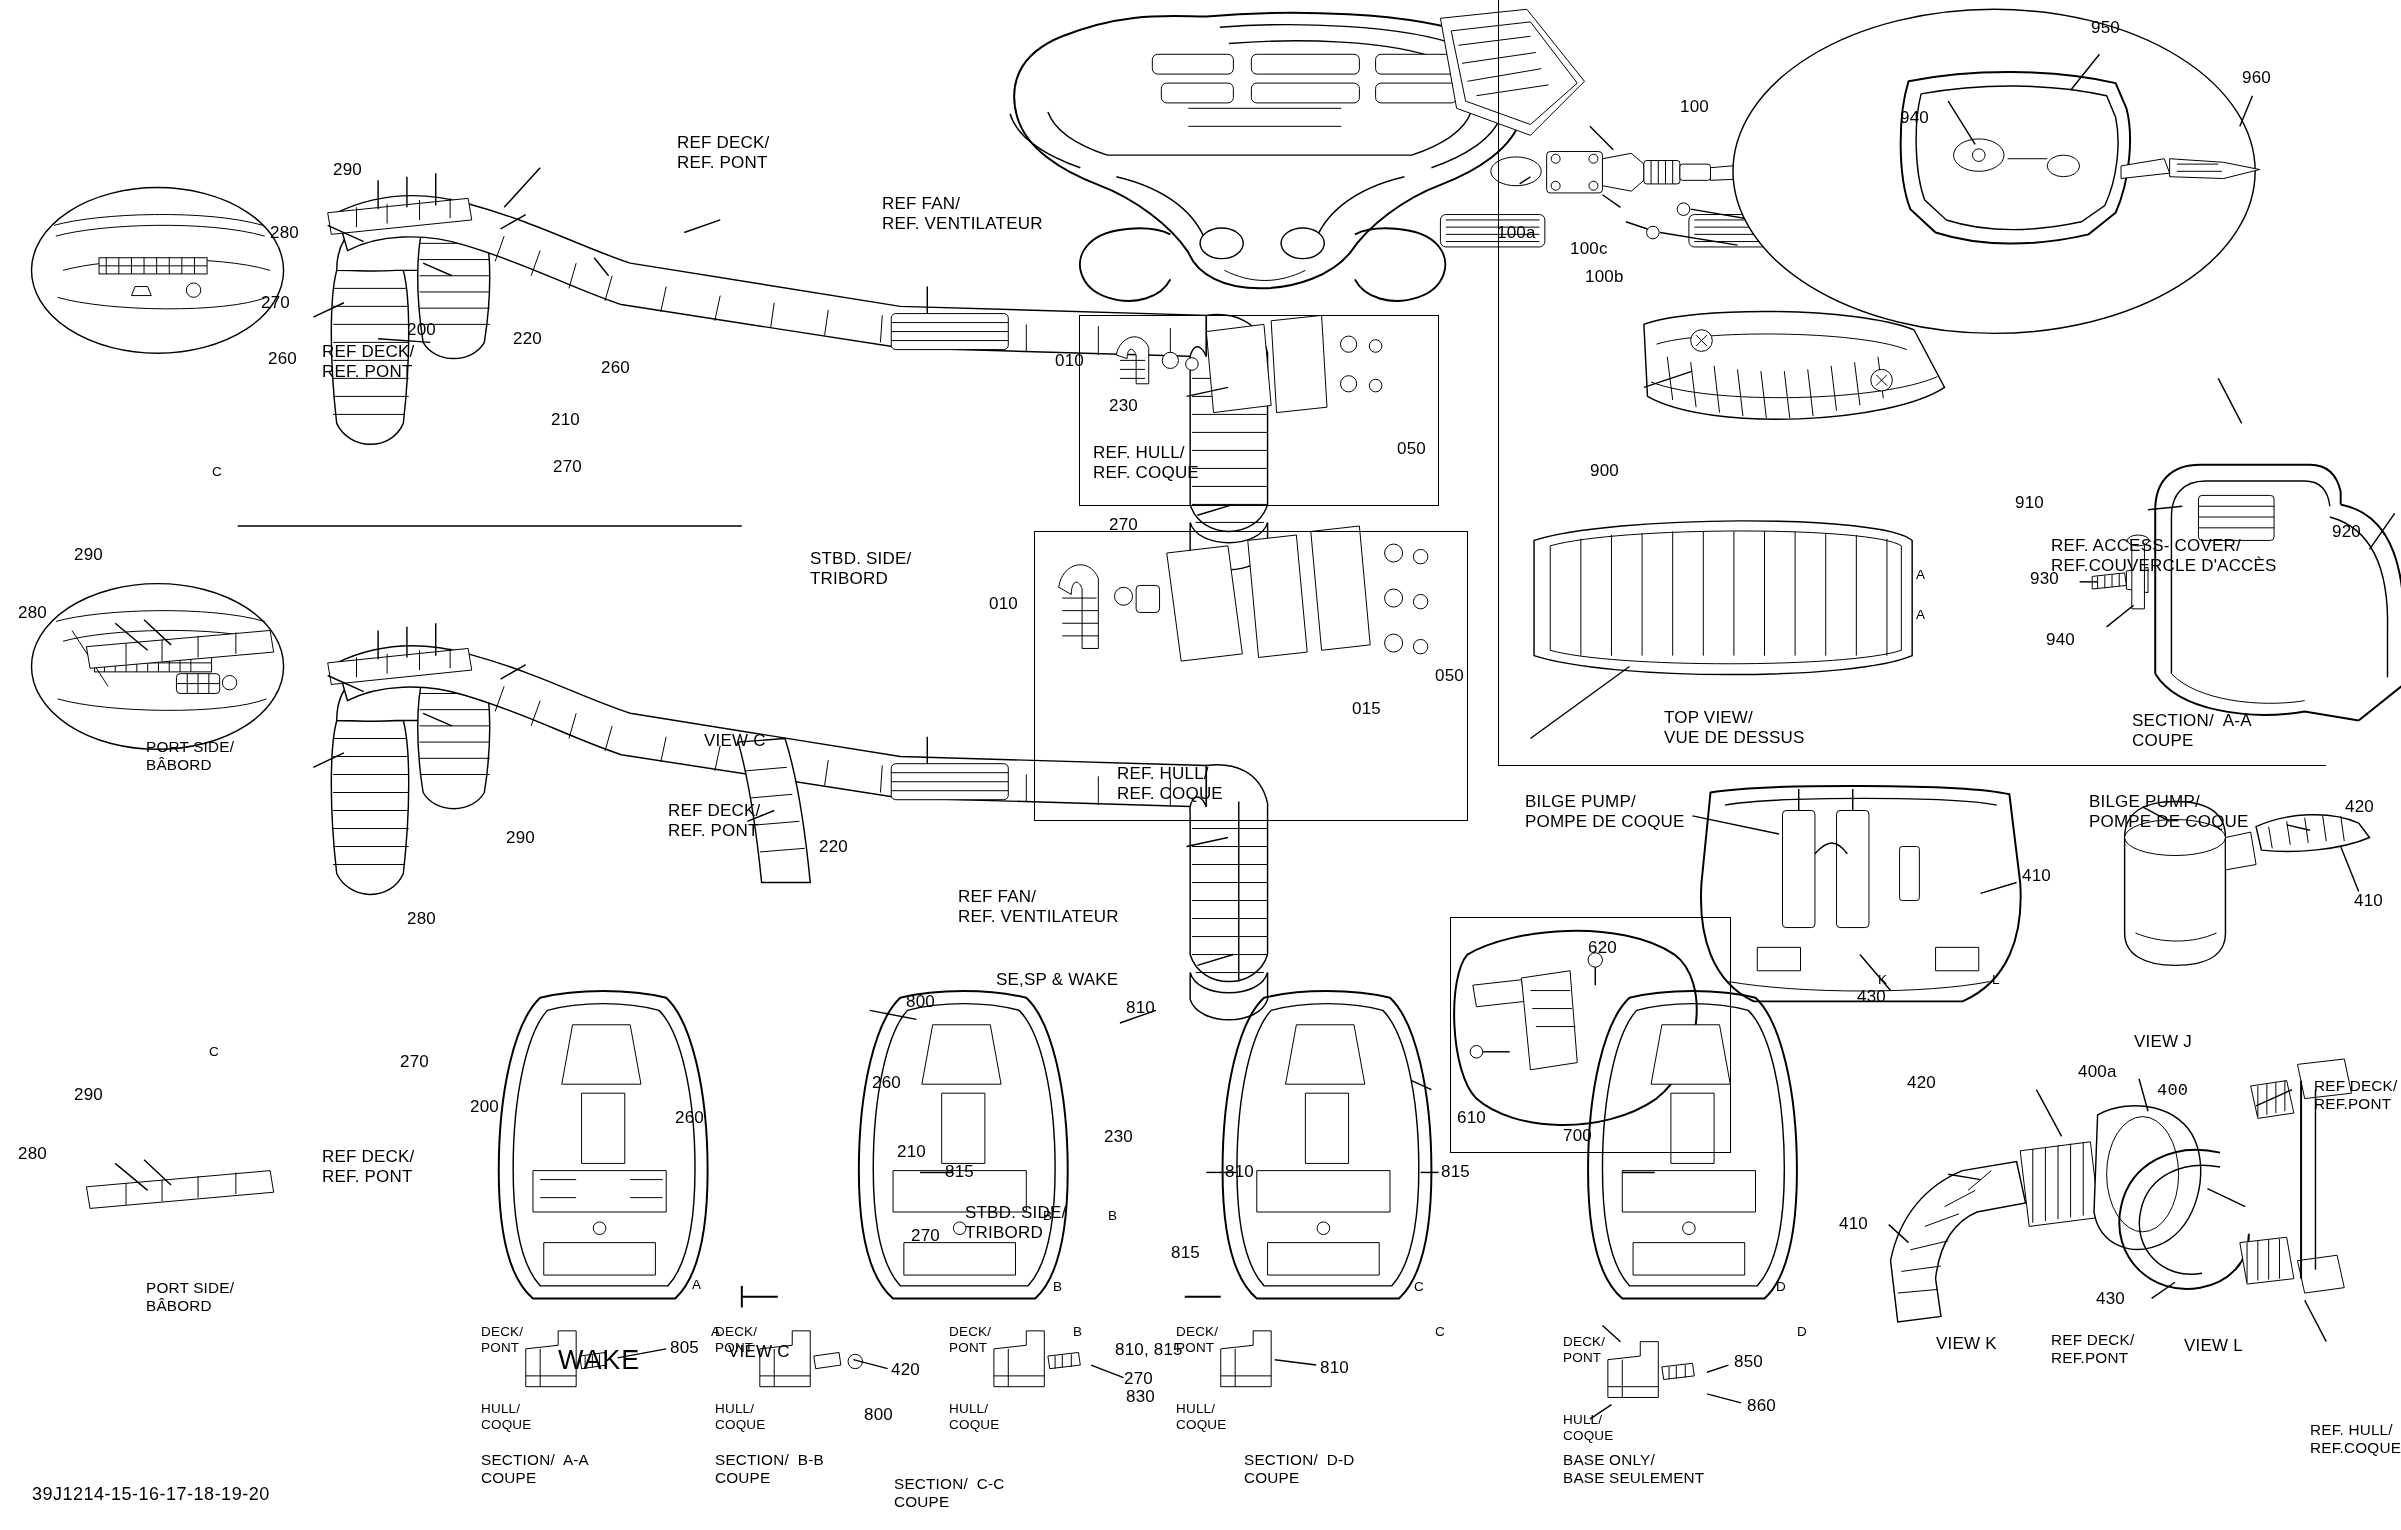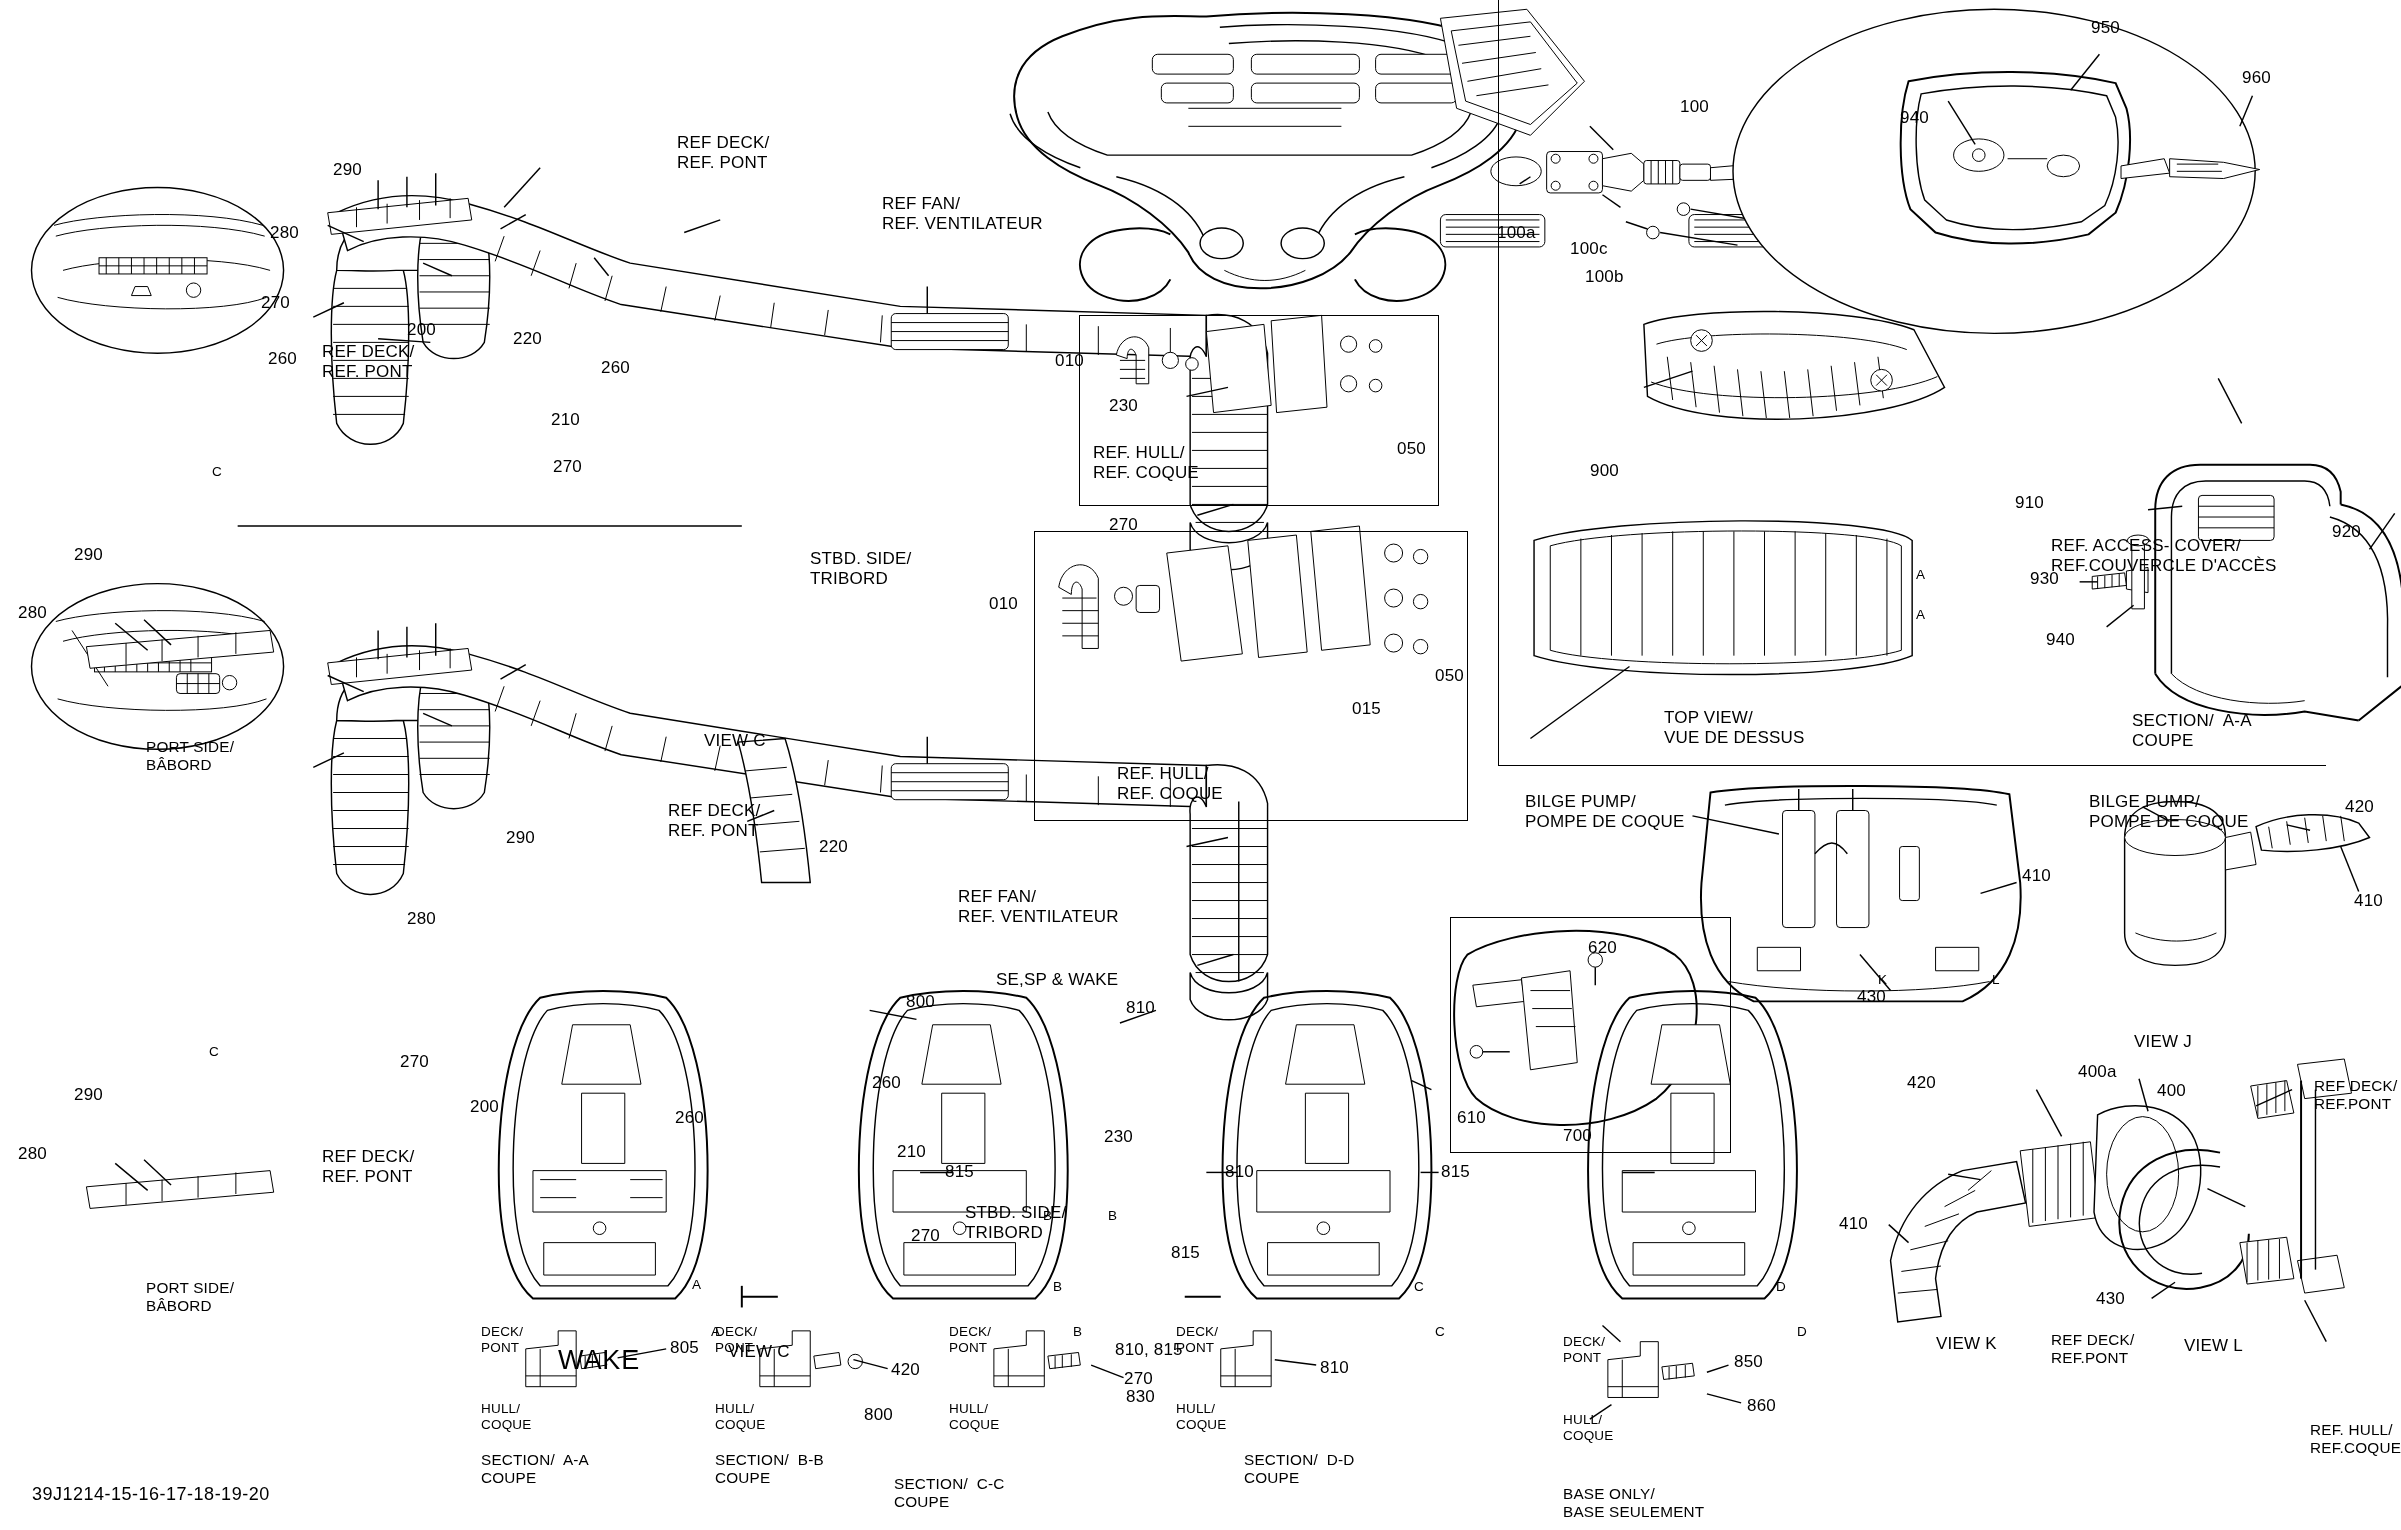--- a/index.html
+++ b/index.html
@@ -547,21 +547,21 @@
 POMPE DE COQUE</div>
 <div class="lbl" style="left:2022px;top:866px;">410</div>
 <div class="lbl" style="left:1857px;top:987px;">430</div>
 <div class="lbl xs" style="left:1878px;top:972px;">K</div>
 <div class="lbl xs" style="left:1992px;top:972px;">L</div>
 <div class="lbl" style="left:2345px;top:797px;">420</div>
 <div class="lbl" style="left:2354px;top:891px;">410</div>
 <div class="lbl" style="left:2134px;top:1032px;">VIEW J</div>
 
 <div class="lbl" style="left:2078px;top:1062px;">400a</div>
-<div class="lbl" style="left:2157px;top:1081px;">400</div>
+<div class="lbl" style="left:2157px;top:1081px;font-family:Liberation Mono, monospace;">400</div>
 <div class="lbl" style="left:1907px;top:1073px;">420</div>
 <div class="lbl" style="left:1839px;top:1214px;">410</div>
 <div class="lbl" style="left:1936px;top:1334px;">VIEW K</div>
 <div class="lbl sm" style="left:2051px;top:1331px;">REF DECK/
 REF.PONT</div>
 
 <div class="lbl sm" style="left:2314px;top:1077px;">REF DECK/
 REF.PONT</div>
 <div class="lbl" style="left:2096px;top:1289px;">430</div>
 <div class="lbl" style="left:2184px;top:1336px;">VIEW L</div>
@@ -625,17 +625,17 @@
 <div class="lbl" style="left:1320px;top:1358px;">810</div>
 <div class="lbl sm" style="left:1244px;top:1451px;">SECTION/  D-D
 COUPE</div>
 
 <div class="lbl xs" style="left:1563px;top:1334px;">DECK/
 PONT</div>
 <div class="lbl xs" style="left:1563px;top:1412px;">HULL/
 COQUE</div>
 <div class="lbl" style="left:1734px;top:1352px;">850</div>
 <div class="lbl" style="left:1747px;top:1396px;">860</div>
-<div class="lbl sm" style="left:1563px;top:1451px;margin-top:34px;">BASE ONLY/
+<div class="lbl sm" style="left:1563px;top:1451px;">BASE ONLY/
 BASE SEULEMENT</div>
 
 <div class="code">39J1214-15-16-17-18-19-20</div>
 
 
 </body></html>

